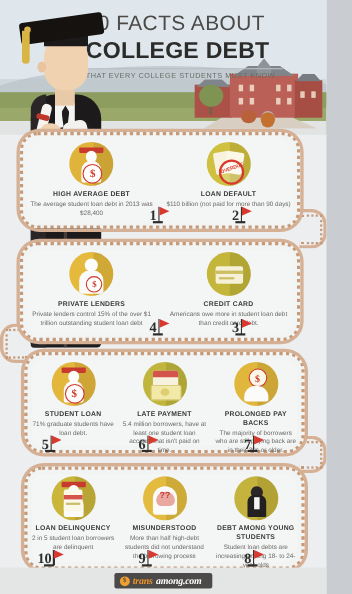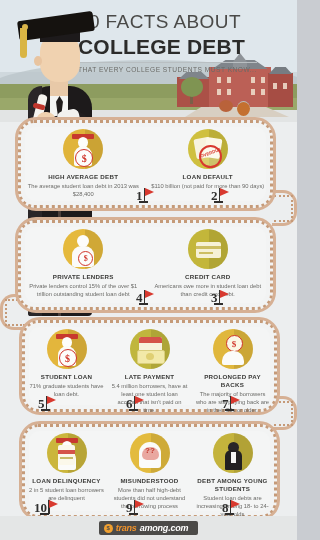--- a/index.html
+++ b/index.html
@@ -154,21 +154,21 @@
   .road{position:absolute;border:3px solid #d6b094;box-sizing:border-box;}
   .road .dots{position:absolute;inset:1.5px;border:2px dotted #c59a78;box-sizing:border-box;}
 
   
   .footer{
     position:absolute;left:0;bottom:0;width:297px;height:24px;
     background:#e4e6e6;display:flex;align-items:center;justify-content:center;
   }
   .logo{
     display:flex;align-items:center;gap:3px;
-    background:#4b4a48;padding:2px 10px 2px 5px;border-radius:2px;
+    background:#4b4a48;padding:2px 10px 2px 5px;border-radius:2px;font-family:Liberation Serif, serif;
   }
   .logo-mark{
     width:9px;height:9px;border-radius:50%;background:#f0a030;
     display:flex;align-items:center;justify-content:center;
     font-size:6px;color:#4b4a48;font-weight:bold;
   }
   .logo-a{color:#f0932b;font-size:9px;font-weight:bold;font-style:italic;letter-spacing:-.2px;}
   .logo-b{color:#ffffff;font-size:9px;font-weight:bold;font-style:italic;letter-spacing:-.2px;}
 
   

